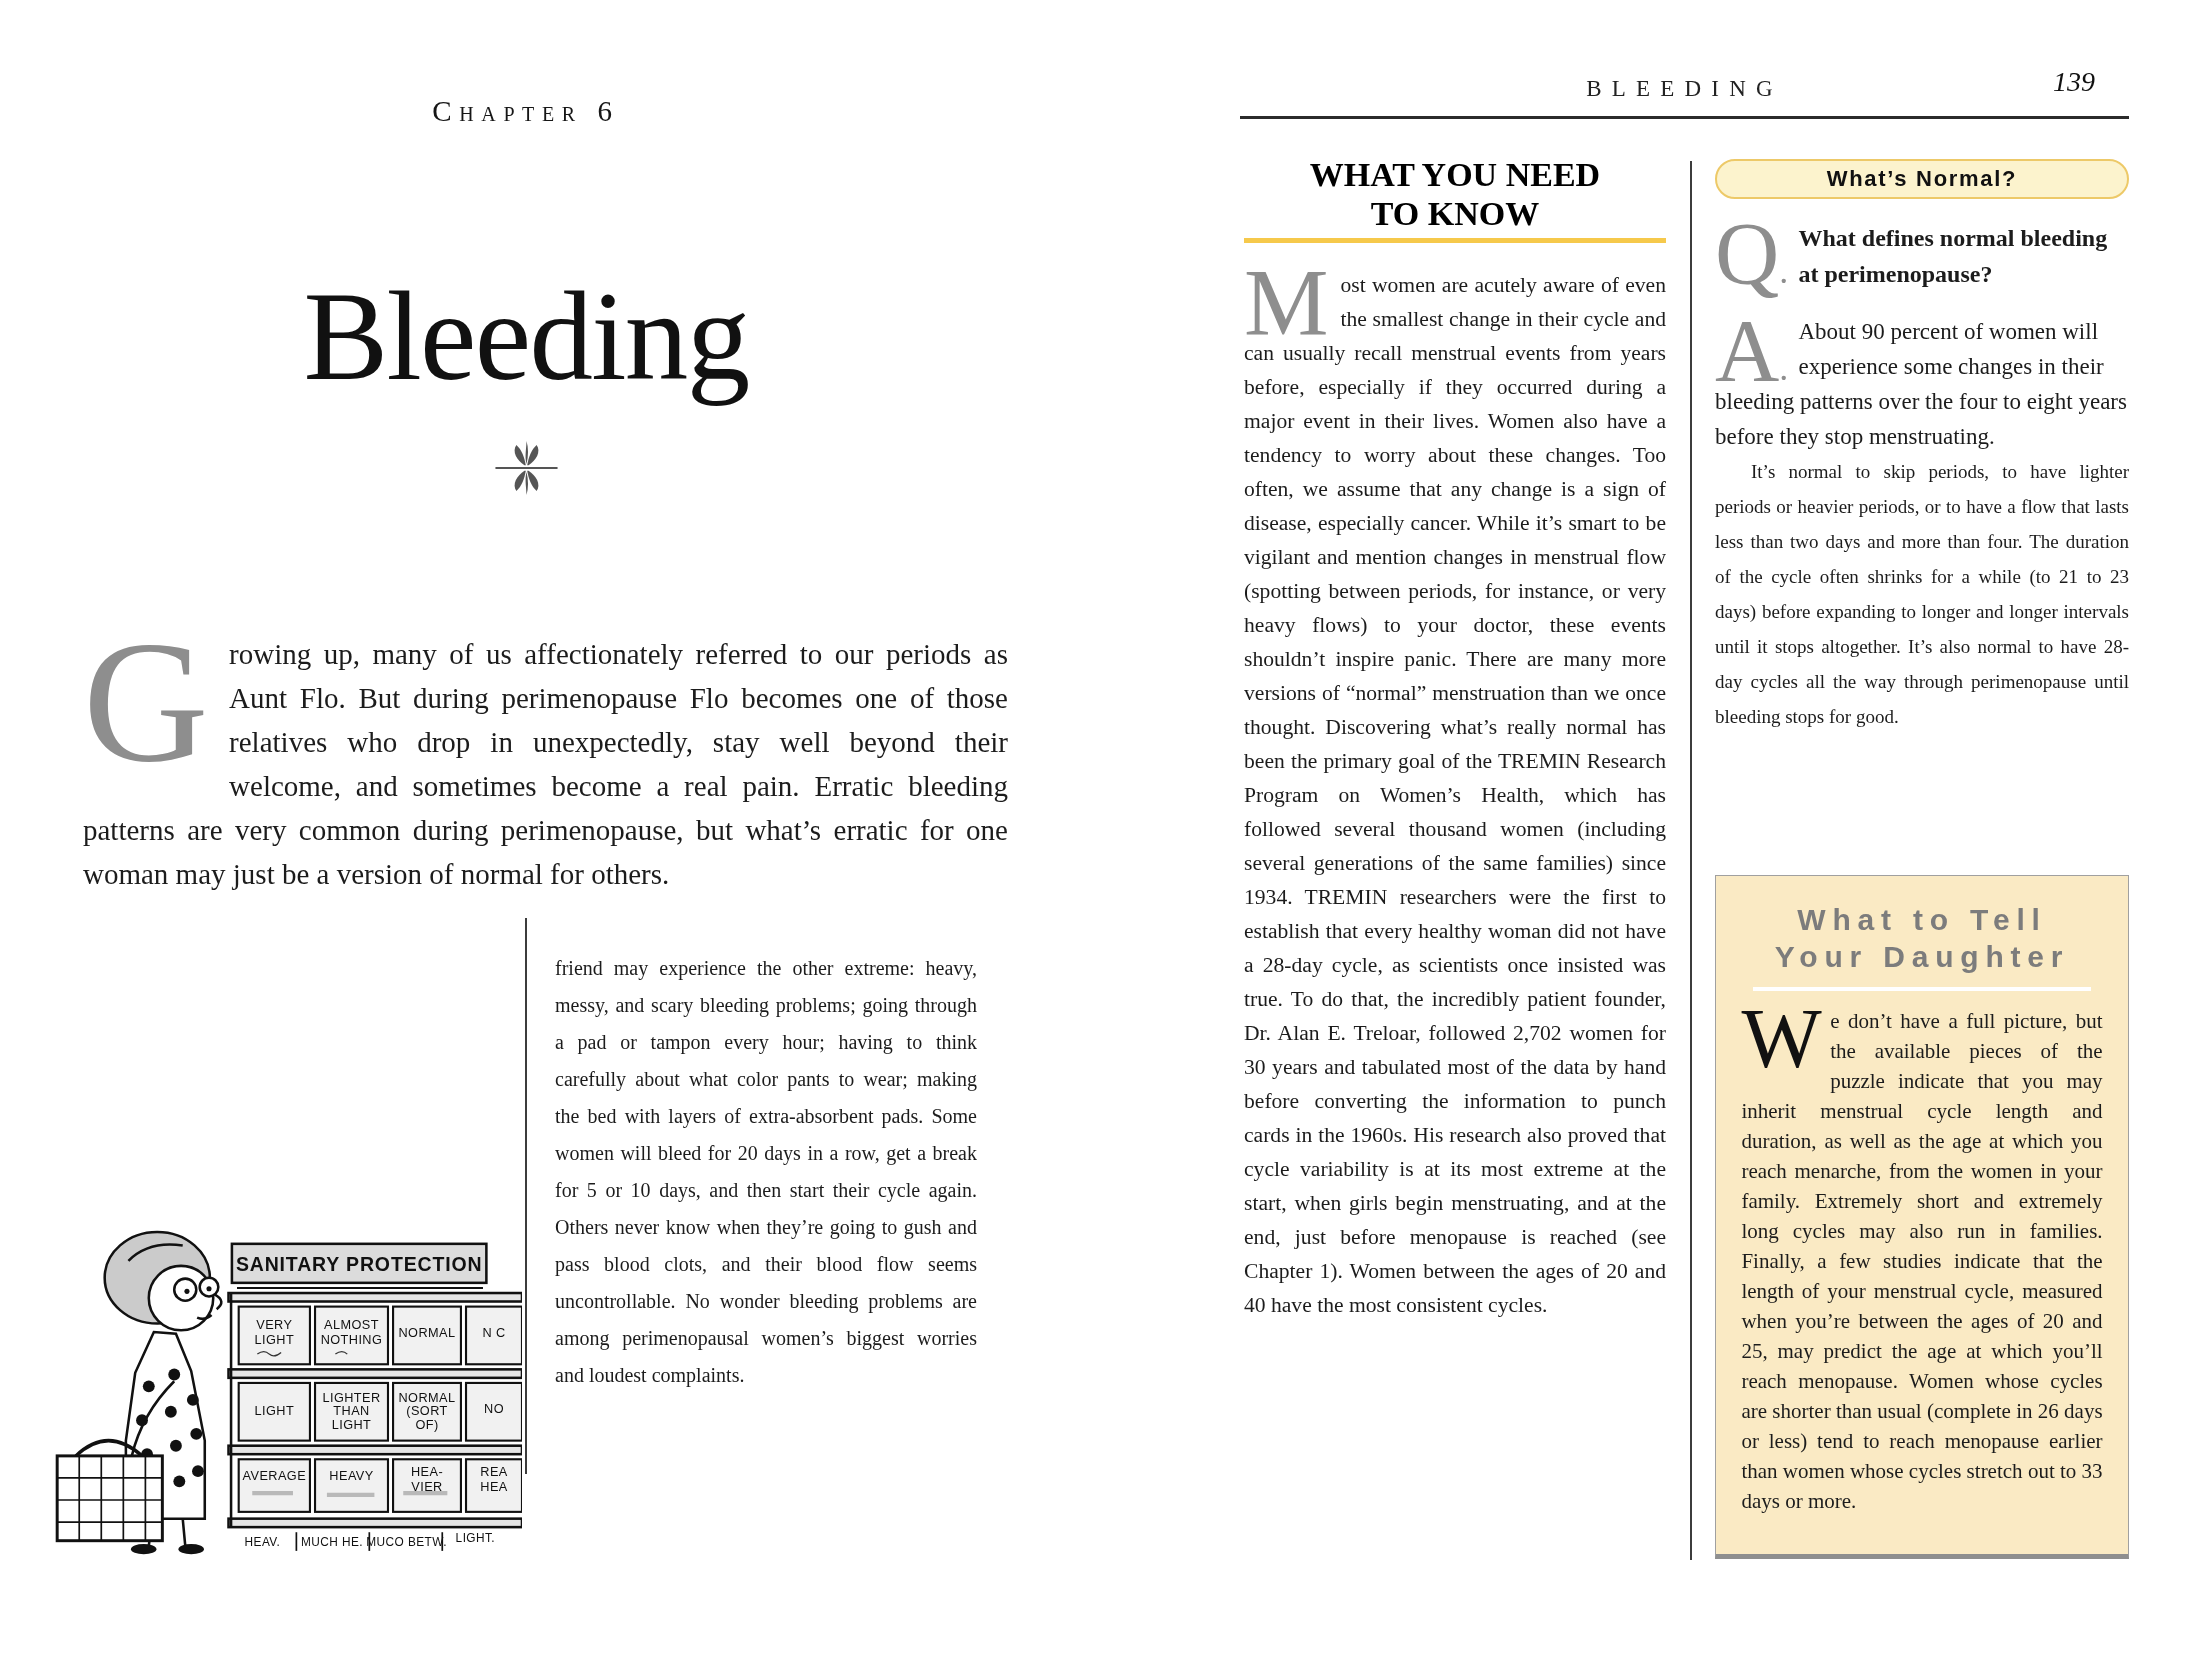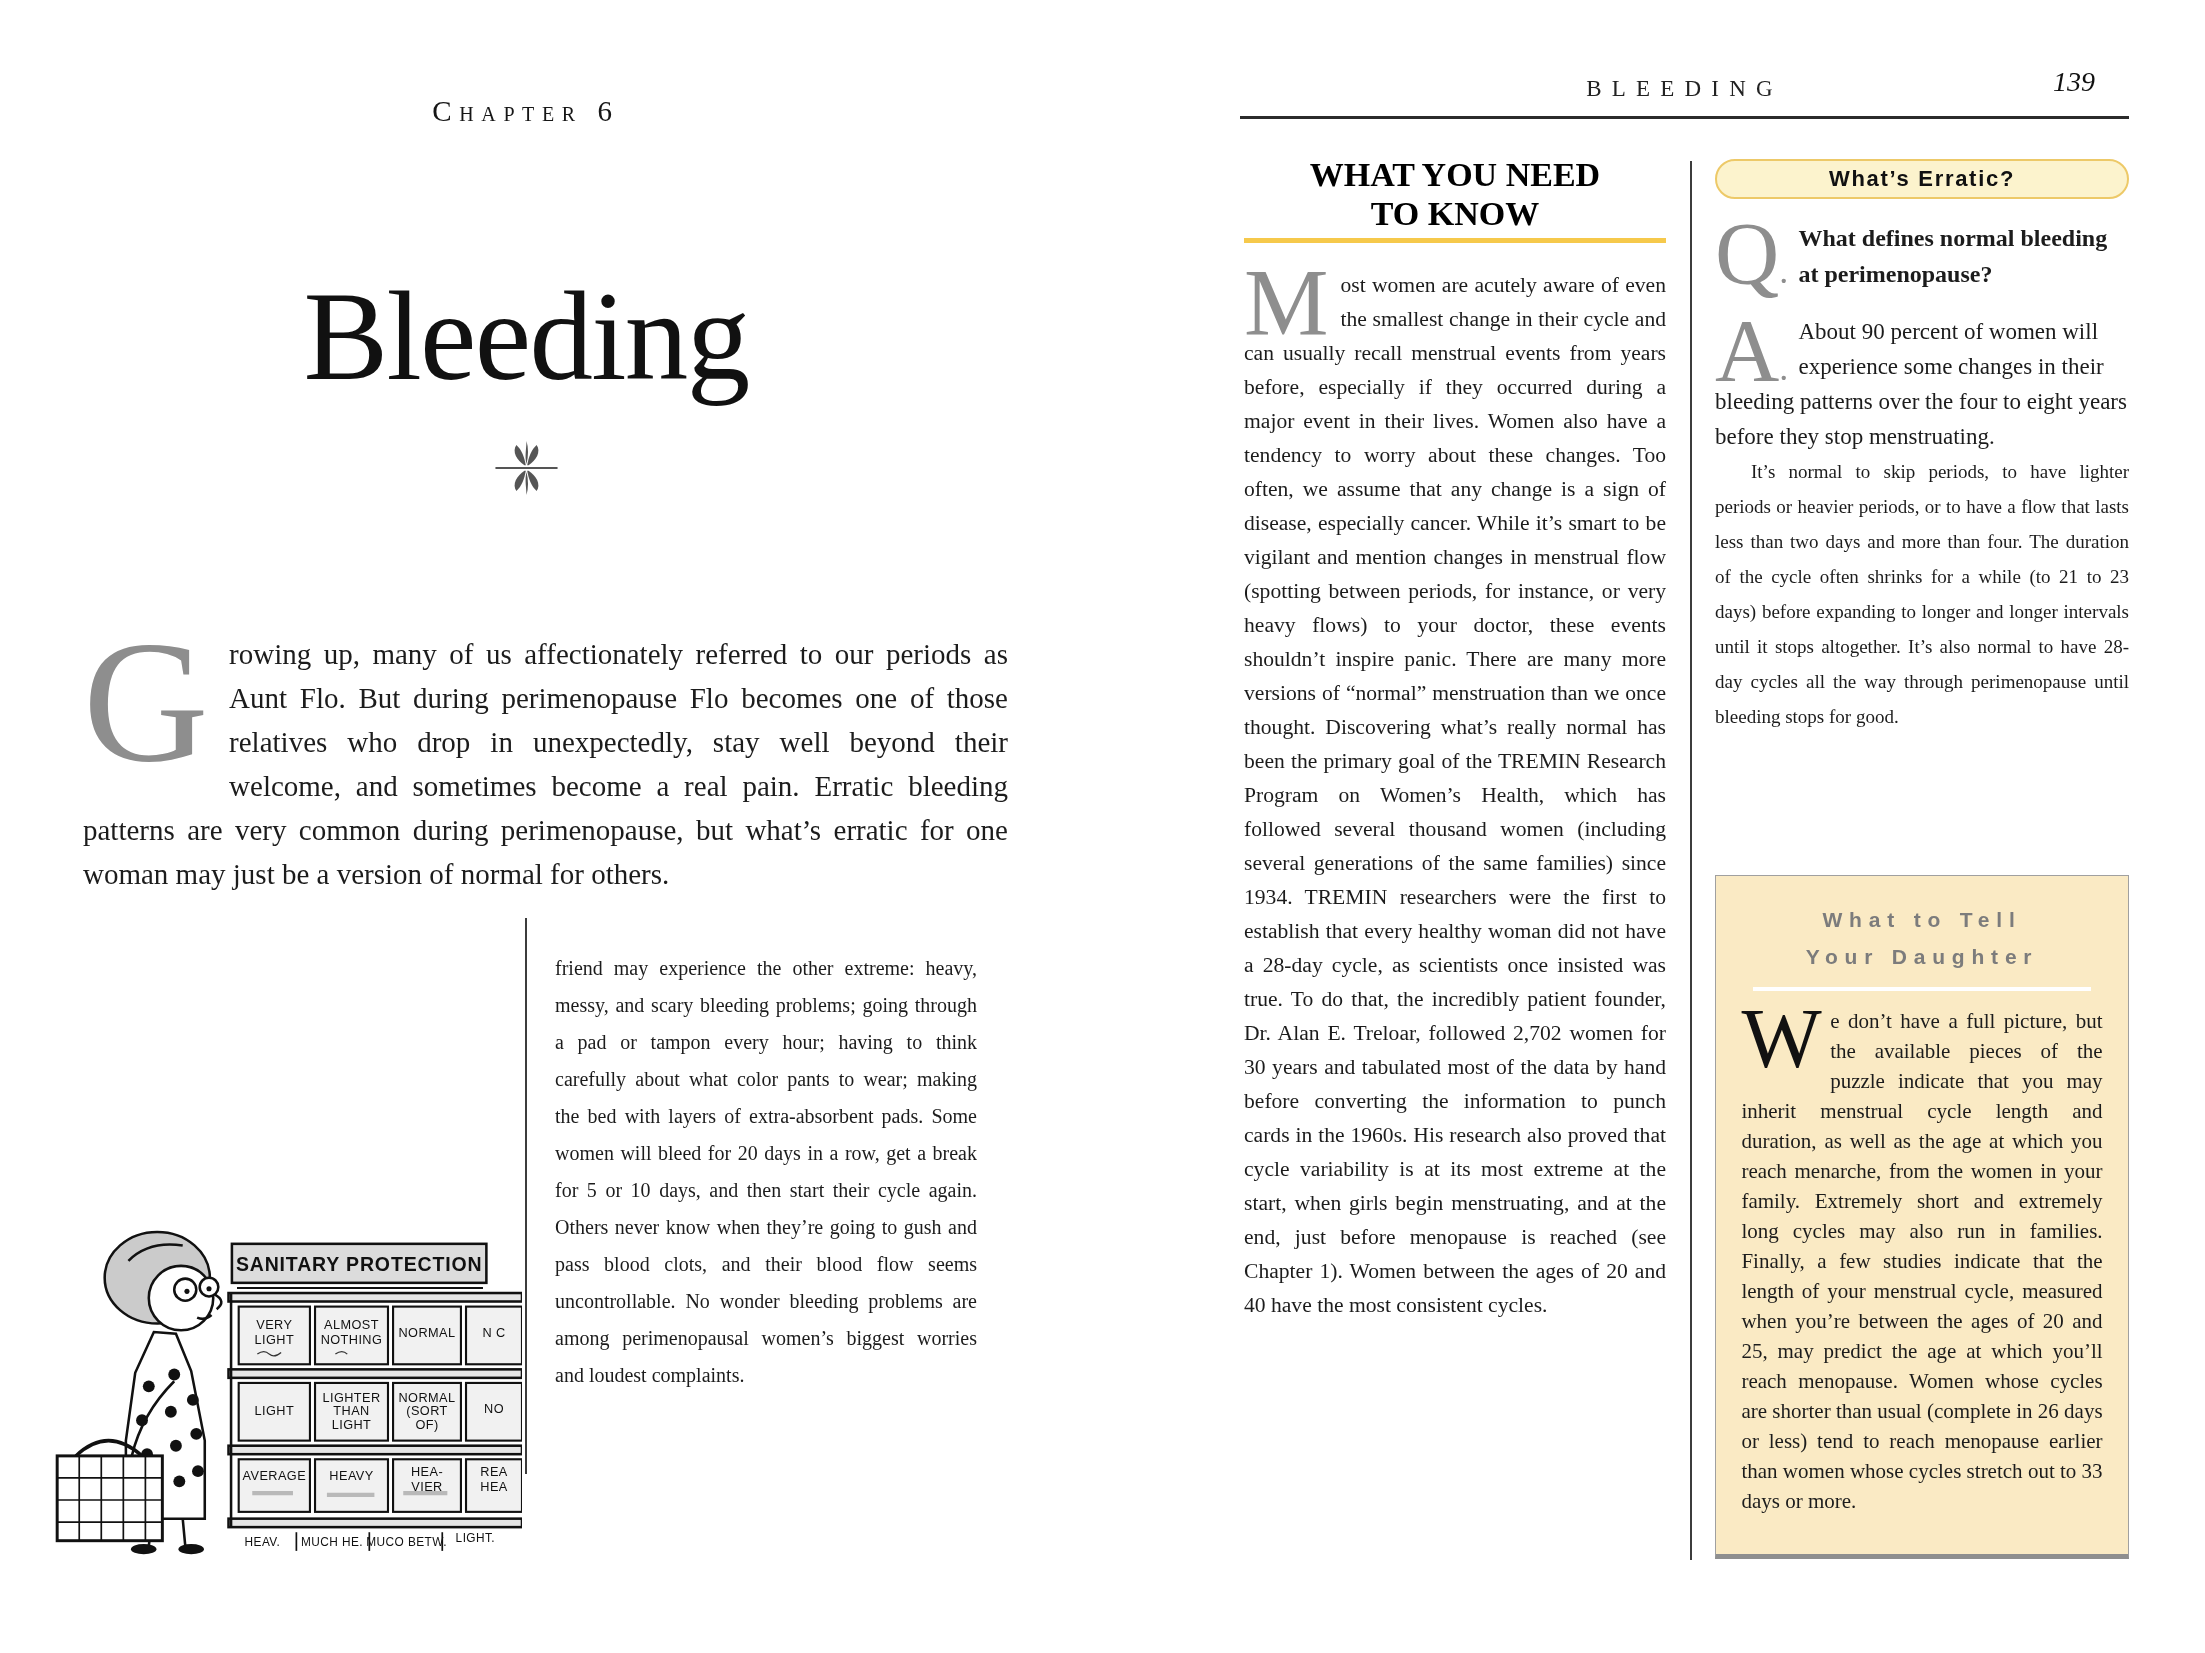--- a/index.html
+++ b/index.html
@@ -49,21 +49,21 @@
     color:#8E8E8E;margin:1.7px 10.2px 0 0;}
   .q-dot,.a-dot{font-size:36px;color:#8E8E8E;}
   .question{font-weight:bold;font-size:24px;line-height:36px;padding-top:3.4px;}
   .a-block{margin-top:22px;}
   .answer{font-size:23px;line-height:35px;text-align:justify;}
   .answer-p2{font-size:19px;line-height:35px;text-align:justify;text-indent:36px;}
 
   .daughter-box{left:1715px;top:875px;width:414px;height:684px;box-sizing:border-box;
     background:#FAEAC4;border:1.7px solid #A0A0A0;border-bottom:5.1px solid #8F8F8F;}
   .box-title{margin-top:25.4px;text-align:center;font-family:"Liberation Sans",sans-serif;
-    font-weight:bold;font-size:21px;line-height:37px;letter-spacing:6.8px;color:#7C7C7C;}
+    font-weight:bold;font-size:30px;line-height:37px;letter-spacing:6.8px;color:#7C7C7C;}
   .box-rule{width:338px;height:3.4px;background:#ffffff;margin:12px auto 15.3px auto;}
   .box-text{padding:0 25.4px;font-size:21px;line-height:30px;text-align:justify;color:#1c1c1c;}
   .dc-w{font-size:85px;line-height:58px;height:58px;color:#111;margin:3.4px 8.5px 0 0;}
 
   .cartoon text{font-family:"Liberation Sans",sans-serif;fill:#111;}
   .clearfix::after{content:"";display:block;clear:both;}
 </style>
 </head>
 <body>
 
@@ -216,21 +216,21 @@
   </div>
   <div class="abs yellow-rule"></div>
 
   <div class="abs main-text clearfix">
     <span class="dropcap dc-m">M</span><span>ost women are acutely aware of even the smallest change in their cycle and can usually recall menstrual events from years before, especially if they occurred during a major event in their lives. Women also have a tendency to worry about these changes. Too often, we assume that any change is a sign of disease, especially cancer. While it’s smart to be vigilant and mention changes in menstrual flow (spotting between periods, for instance, or very heavy flows) to your doctor, these events shouldn’t inspire panic. There are many more versions of “normal” menstruation than we once thought. Discovering what’s really normal has been the primary goal of the TREMIN Research Program on Women’s Health, which has followed several thousand women (including several generations of the same families) since 1934. TREMIN researchers were the first to establish that every healthy woman did not have a 28-day cycle, as scientists once insisted was true. To do that, the incredibly patient founder, Dr. Alan E. Treloar, followed 2,702 women for 30 years and tabulated most of the data by hand before converting the information to punch cards in the 1960s. His research also proved that cycle variability is at its most extreme at the start, when girls begin menstruating, and at the end, just before menopause is reached (see Chapter 1). Women between the ages of 20 and 40 have the most consistent cycles.</span>
   </div>
 
   <div class="abs vrule-right"></div>
 
   <div class="abs pill">
-    <span>What’s Erratic?</span>
+    <span>What’s Normal?</span>
   </div>
 
   <div class="abs qa">
     <div class="clearfix">
       <span class="dropcap q-letter"><span>Q</span><span class="q-dot">.</span></span>
       <div class="question">What defines normal bleeding at perimenopause?</div>
     </div>
     <div class="a-block clearfix">
       <span class="dropcap a-letter"><span>A</span><span class="a-dot">.</span></span>
       <span class="answer">About 90 percent of women will experience some changes in their bleeding patterns over the four to eight years before they stop menstruating.</span>

